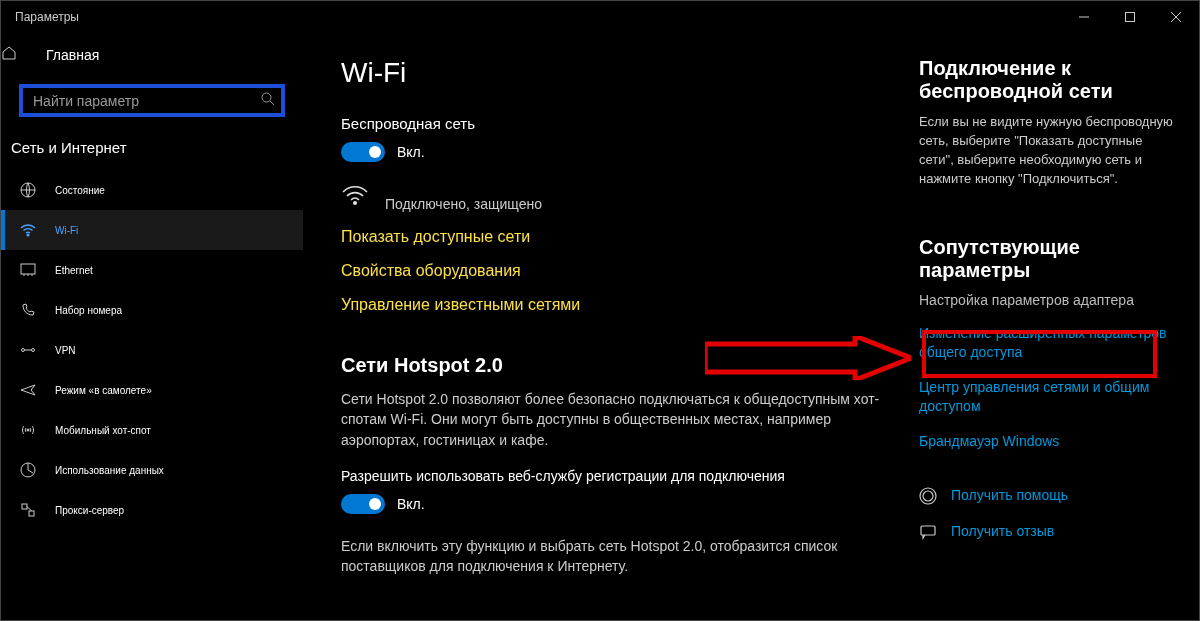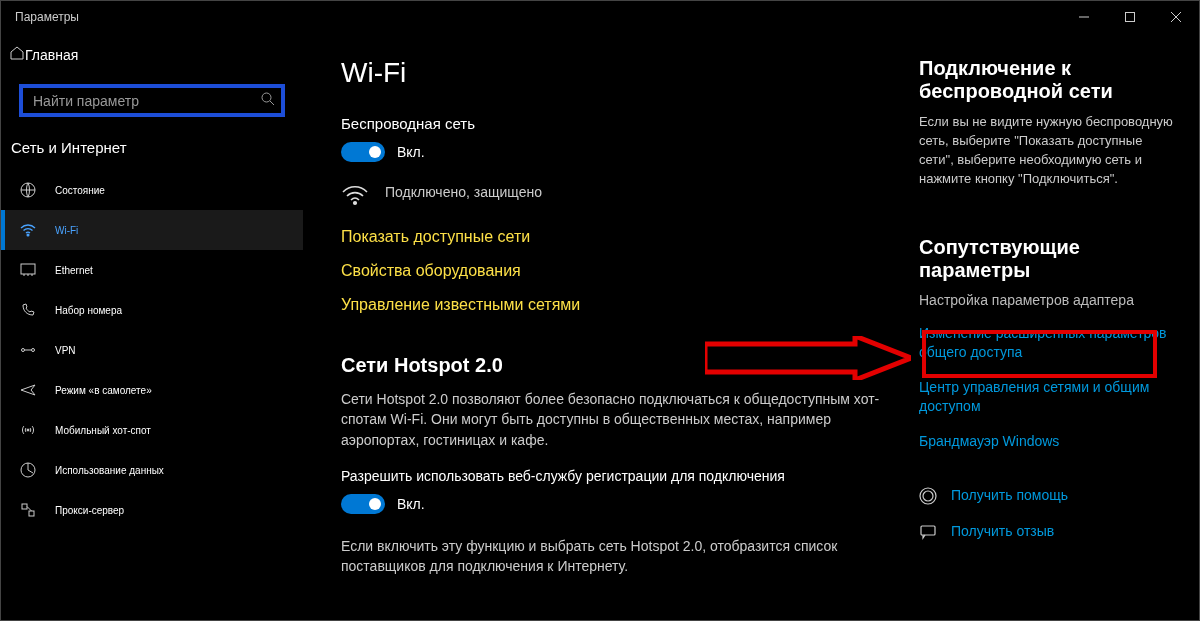--- a/index.html
+++ b/index.html
@@ -3,21 +3,21 @@
 <meta charset="utf-8">
 <style>
 *{box-sizing:border-box;margin:0;padding:0;font-family:"Segoe UI",Arial,sans-serif;-webkit-font-smoothing:antialiased}
 body{background:#000;color:#fff;width:1200px;height:621px;overflow:hidden;border:1px solid #444;position:relative}
 .titlebar{height:32px;display:flex;align-items:center;padding:0 0 0 14px;font-size:12px;color:#ccc}
 .titlebar .spacer{flex:1}
 .win-btn{width:46px;height:32px;display:flex;align-items:center;justify-content:center;color:#ccc}
 .win-btn svg{width:10px;height:10px}
 .shell{display:flex;height:calc(100% - 32px)}
 .sidebar{width:310px;padding:0 8px 0 0;display:flex;flex-direction:column}
-.home-row{display:flex;align-items:center;gap:0;padding:12px 18px 14px 8px;font-size:14px}
+.home-row{display:flex;align-items:center;gap:29px;padding:12px 18px 14px 0;font-size:14px}
 .search-wrap{margin:6px 18px 20px 18px;position:relative}
 .search-wrap input{width:100%;height:33px;background:transparent;border:4px solid #1d4ed8;color:#fff;padding:0 36px 0 10px;font-size:14px;outline:none}
 .search-wrap input::placeholder{color:#999}
 .search-wrap .sicon{position:absolute;right:10px;top:50%;transform:translateY(-50%);color:#999}
 .cat-title{font-size:15px;padding:2px 18px 14px 10px;color:#fff}
 .nav{display:flex;flex-direction:column}
 .nav-item{display:flex;align-items:center;gap:18px;height:40px;padding:0 18px;font-size:10px;color:#fff;position:relative}
 .nav-item.active{background:#1a1a1a}
 .nav-item.active::before{content:"";position:absolute;left:0;top:0;bottom:0;width:4px;background:#0078d4}
 .nav-item .nicon{width:18px;display:flex;align-items:center;justify-content:center;color:#ccc}
@@ -26,21 +26,21 @@
 .content{flex:1;display:flex;padding:24px 10px 0 30px;overflow:hidden;position:relative}
 .main{flex:1;max-width:560px}
 .right{width:270px;margin-left:auto;padding-right:10px}
 h1{font-weight:400;font-size:28px;margin-bottom:26px}
 h2{font-weight:700;font-size:20px;margin-bottom:12px;color:#fff}
 .subh{font-size:15px;margin-bottom:10px}
 .toggle-row{display:flex;align-items:center;gap:12px;margin-bottom:22px}
 .toggle{width:44px;height:20px;border-radius:10px;background:#0078d4;position:relative}
 .toggle::after{content:"";position:absolute;width:12px;height:12px;border-radius:50%;background:#fff;top:4px;right:4px}
 .toggle-label{font-size:14px}
-.status-row{display:flex;align-items:flex-start;gap:16px;margin-bottom:16px;font-size:14px;color:#ccc}
+.status-row{display:flex;align-items:flex-end;gap:16px;margin-bottom:16px;font-size:14px;color:#ccc}
 .status-row .wicon{font-size:24px;color:#ddd}
 .link{color:#fde047;font-size:16px;display:block;margin-bottom:16px;cursor:pointer}
 .section-gap{height:24px}
 .body-text{font-size:14px;color:#ccc;line-height:1.45;margin-bottom:18px}
 .right h3{font-size:20px;font-weight:700;margin-bottom:10px}
 .right .body-text{font-size:13px}
 .rlink{color:#0099dd;font-size:14px;display:block;margin-bottom:16px;cursor:pointer;line-height:1.35}
 .rtext{color:#bbb;font-size:14px;display:block;margin-bottom:16px}
 .help-row{display:flex;gap:14px;margin-bottom:14px}
 .help-row .hicon{width:18px;color:#ccc}

